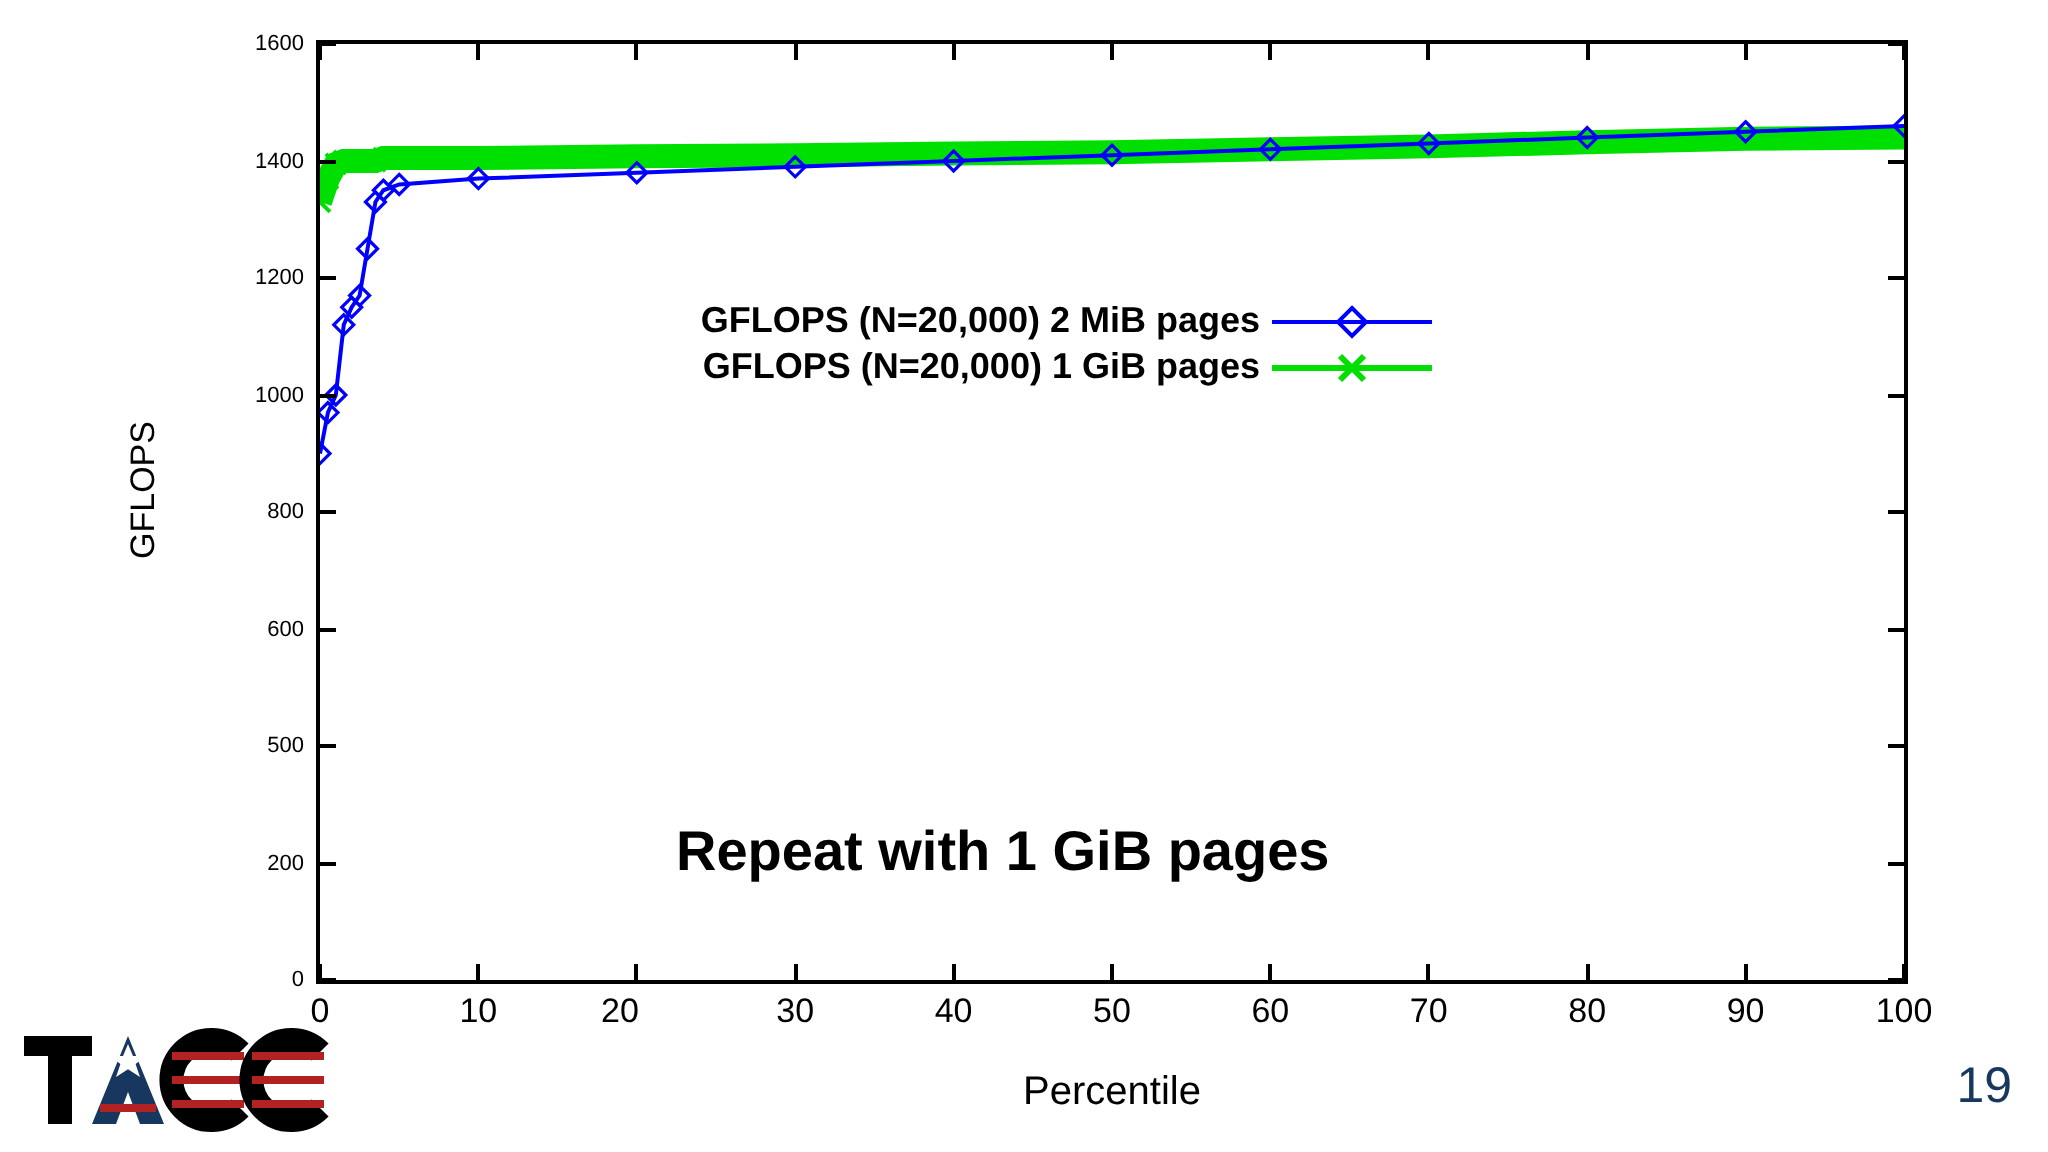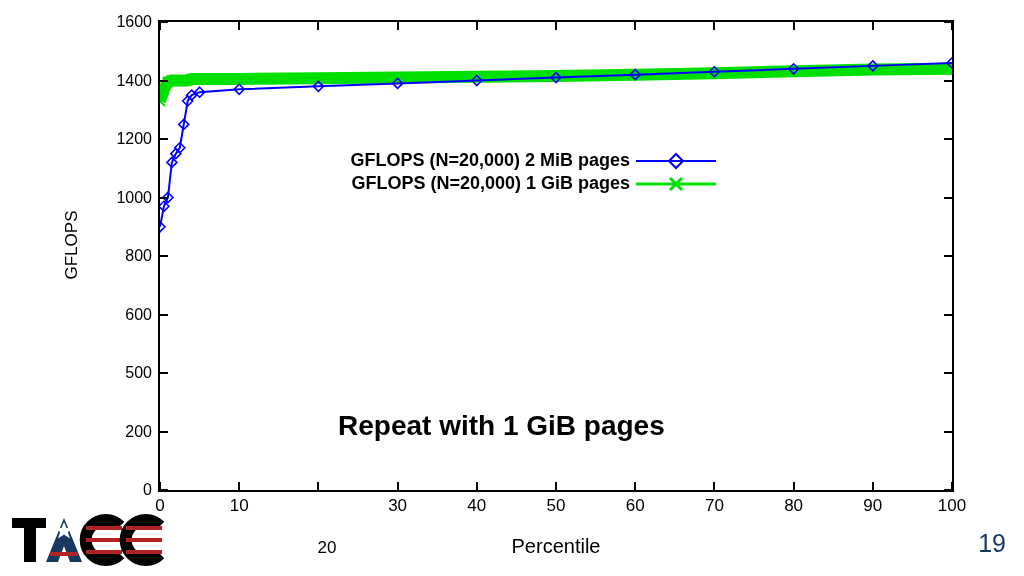--- a/index.html
+++ b/index.html
@@ -21,21 +21,21 @@
     position: absolute;
     border: 2px solid #000;
     box-sizing: border-box;
     background: #fff;
   }
   .tick-label-y {
     position: absolute;
     right: 100%;
     transform: translateY(-50%);
     padding-right: 8px;
-    font-size: 16px;
+    font-size: 11px;
     color: #000;
     white-space: nowrap;
   }
   .tick-label-x {
     position: absolute;
     top: 100%;
     transform: translateX(-50%);
     padding-top: 6px;
     font-size: 17px;
     color: #000;
@@ -251,21 +251,21 @@
       <div class="tick-mark-y-r" style="top: -1px;"></div>
       <div class="tick-label-y" style="top: 0px;">1600</div>
       <div class="tick-mark-x" style="left: -1px;"></div>
       <div class="tick-mark-x-t" style="left: -1px;"></div>
       <div class="tick-label-x" style="left: 0px;">0</div>
       <div class="tick-mark-x" style="left: 78.2px;"></div>
       <div class="tick-mark-x-t" style="left: 78.2px;"></div>
       <div class="tick-label-x" style="left: 79.2px;">10</div>
       <div class="tick-mark-x" style="left: 157.4px;"></div>
       <div class="tick-mark-x-t" style="left: 157.4px;"></div>
-      <div class="tick-label-x" style="left: 167px; margin-top: 42px;">20</div>
+      <div class="tick-label-x" style="left: 150px;">20</div>
       <div class="tick-mark-x" style="left: 236.6px;"></div>
       <div class="tick-mark-x-t" style="left: 236.6px;"></div>
       <div class="tick-label-x" style="left: 237.6px;">30</div>
       <div class="tick-mark-x" style="left: 315.8px;"></div>
       <div class="tick-mark-x-t" style="left: 315.8px;"></div>
       <div class="tick-label-x" style="left: 316.8px;">40</div>
       <div class="tick-mark-x" style="left: 395px;"></div>
       <div class="tick-mark-x-t" style="left: 395px;"></div>
       <div class="tick-label-x" style="left: 396px;">50</div>
       <div class="tick-mark-x" style="left: 474.2px;"></div>

